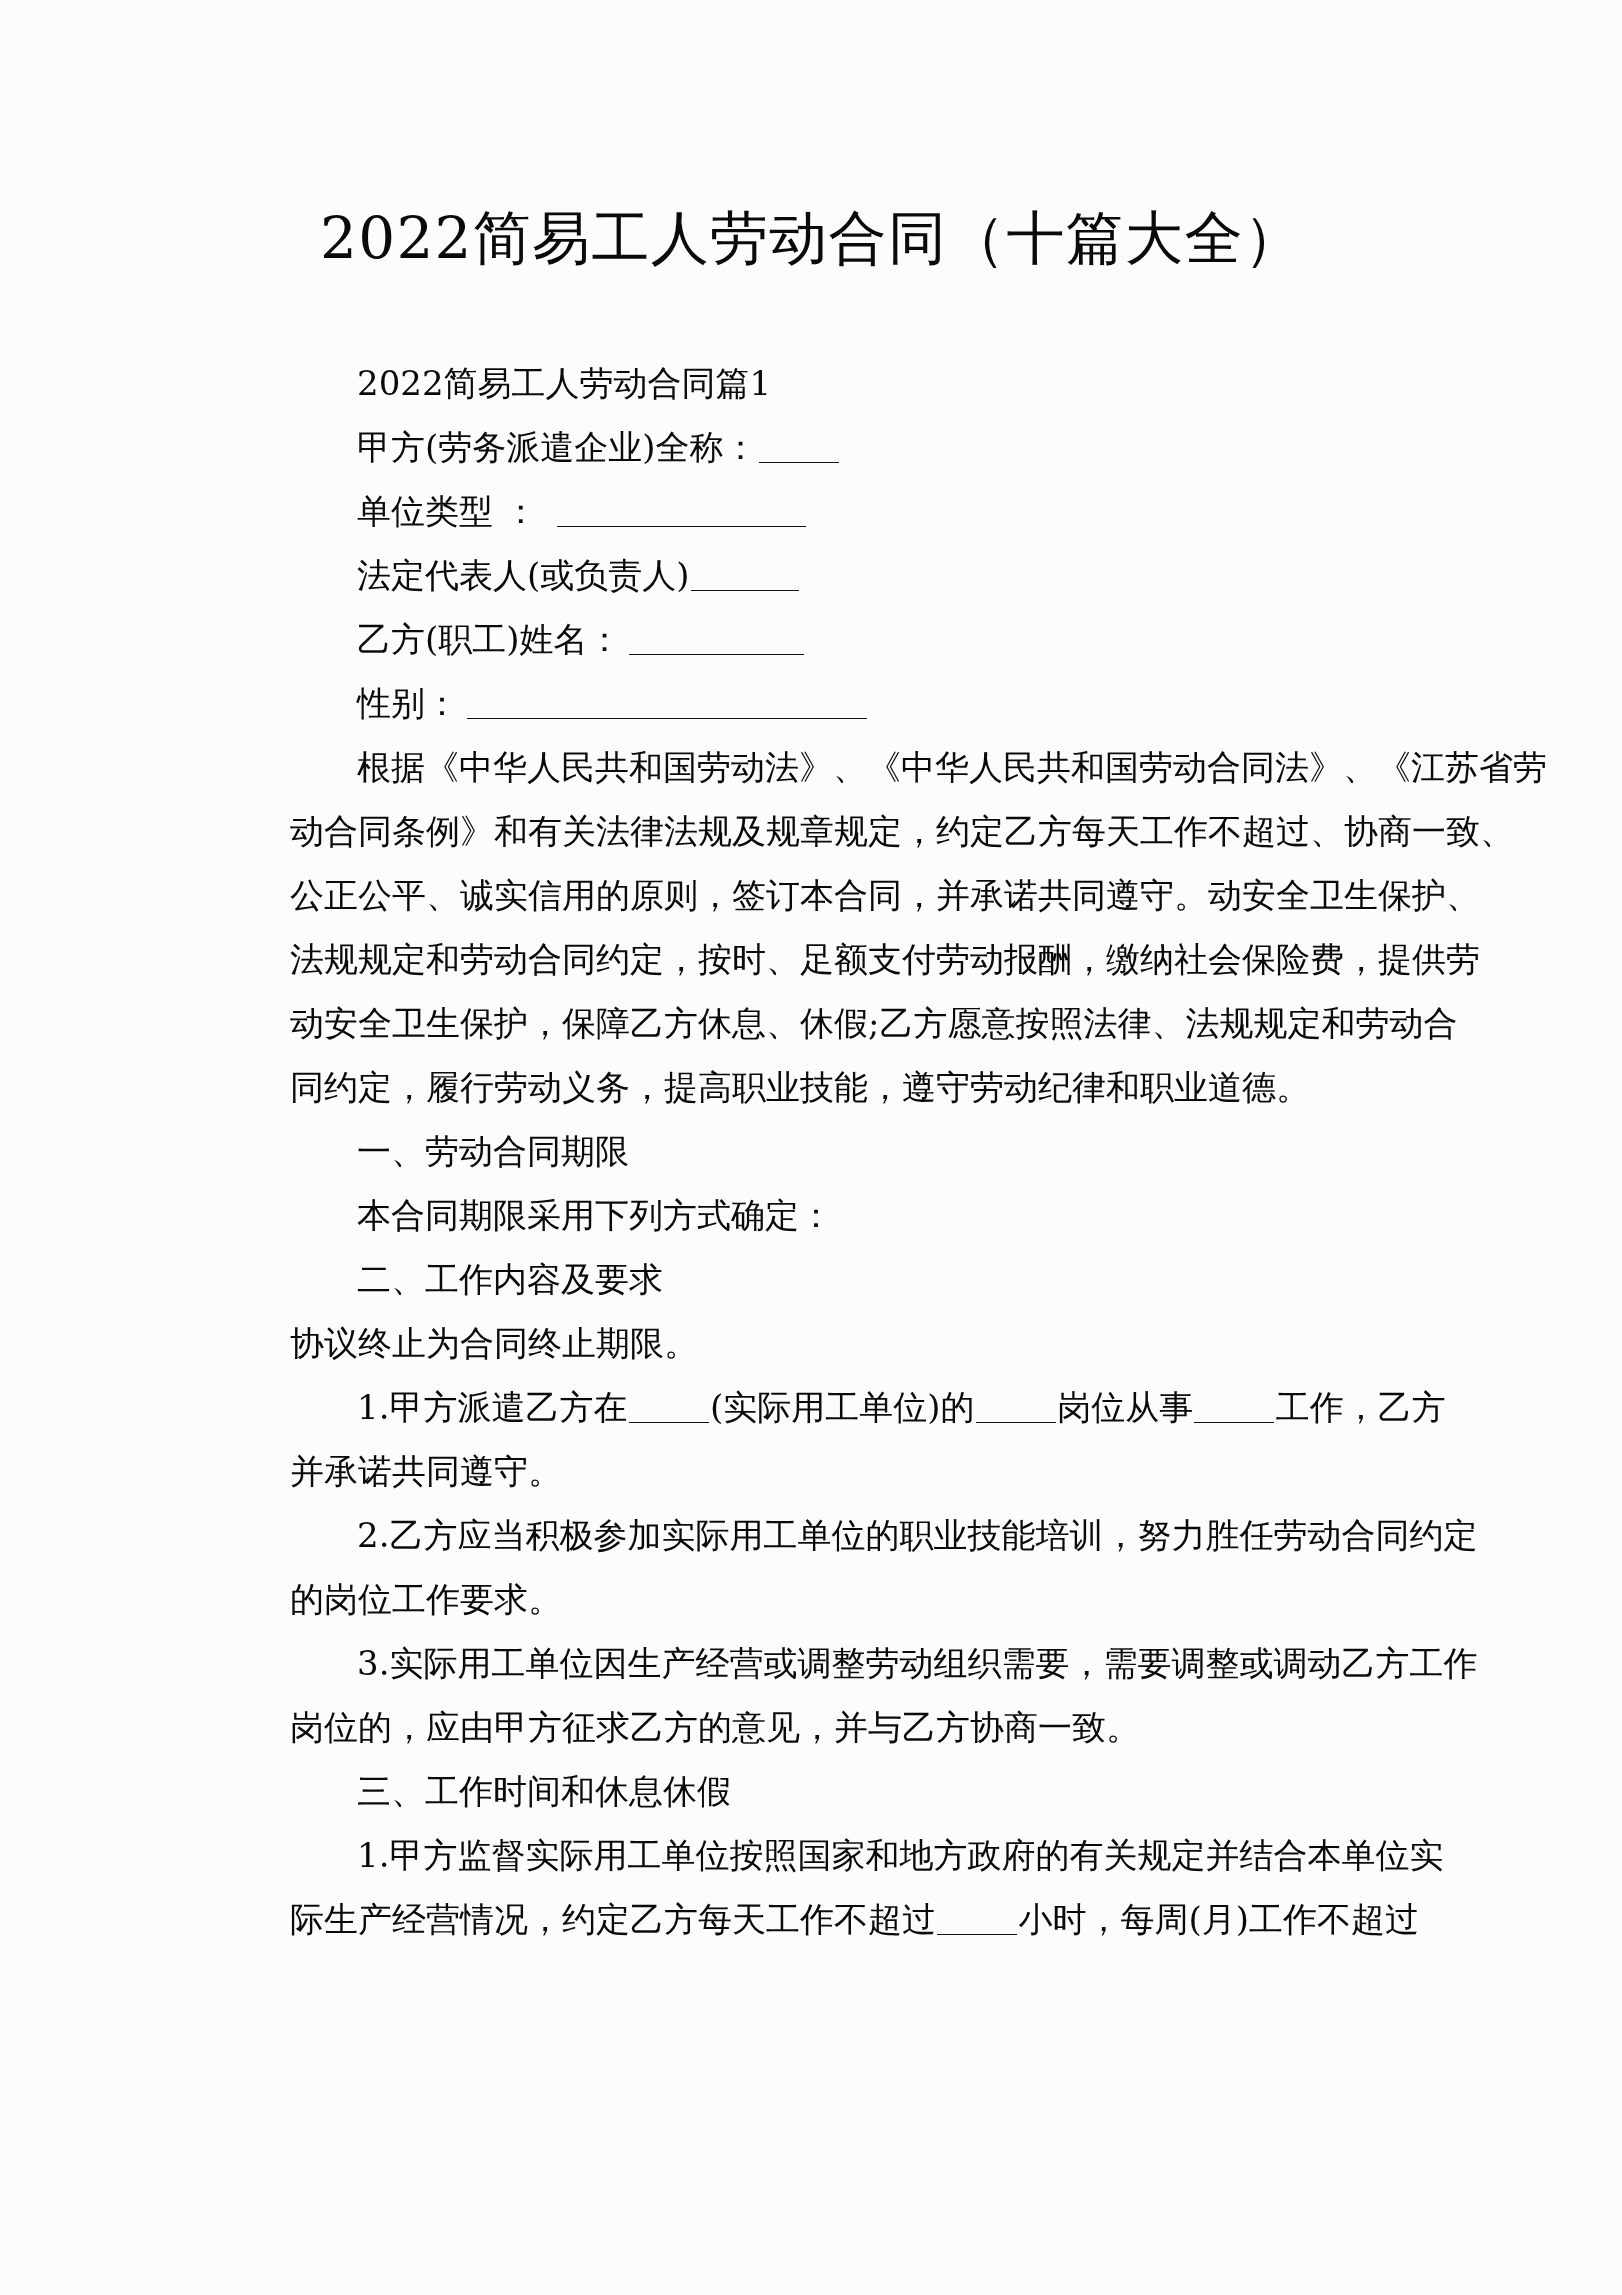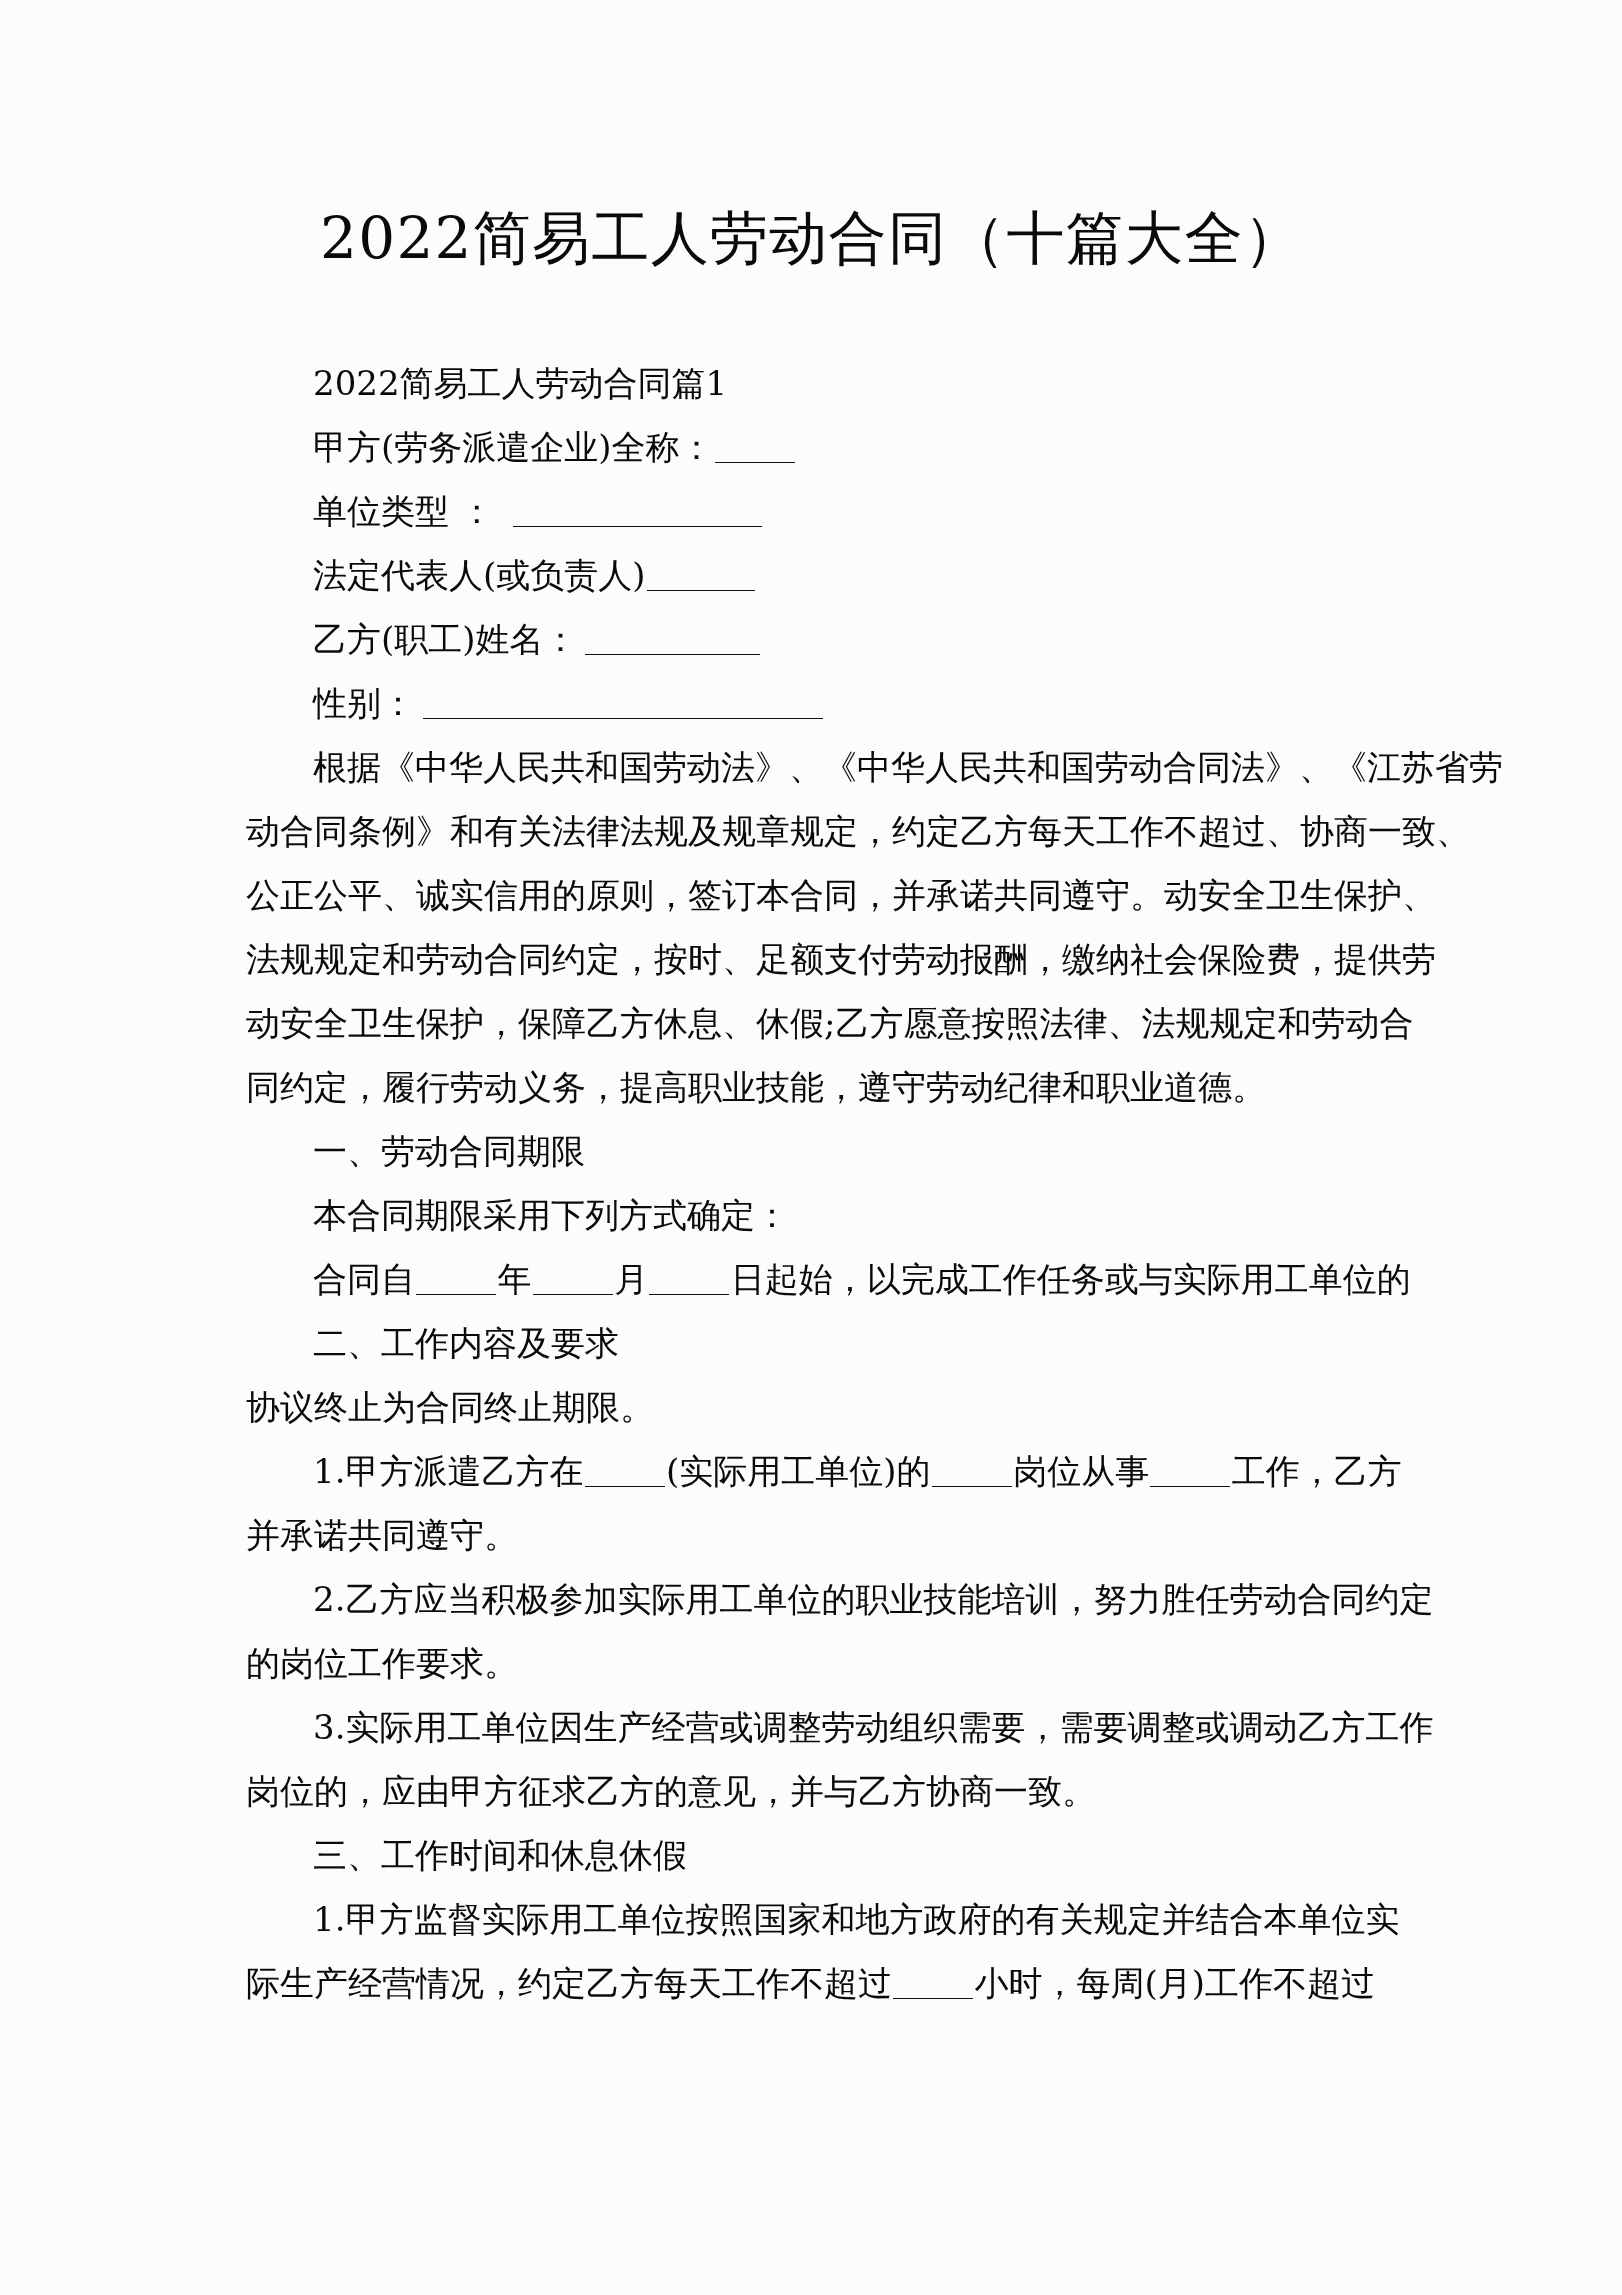--- a/index.html
+++ b/index.html
@@ -41,20 +41,21 @@
     top: 351px;
     left: 246px;
     width: 1139px;
   }
   .line {
     display: block;
     height: 64px;
     line-height: 64px;
     font-size: 34px;
     white-space: nowrap;
+    margin-left: 44px;
   }
   .line.indent {
     padding-left: 67px;
   }
   .blank {
     display: inline-block;
     border-bottom: 1.3px solid #111;
     height: 0;
     vertical-align: -3.9px;
     margin: 0 1.3px;
@@ -96,23 +97,20 @@
       <div class="line indent">根据《中华人民共和国劳动法》、《中华人民共和国劳动合同法》、《江苏省劳</div>
       <div class="line">动合同条例》和有关法律法规及规章规定，约定乙方每天工作不超过、协商一致、</div>
       <div class="line">公正公平、诚实信用的原则，签订本合同，并承诺共同遵守。动安全卫生保护、</div>
       <div class="line">法规规定和劳动合同约定，按时、足额支付劳动报酬，缴纳社会保险费，提供劳</div>
       <div class="line">动安全卫生保护，保障乙方休息、休假;乙方愿意按照法律、法规规定和劳动合</div>
       <div class="line">同约定，履行劳动义务，提高职业技能，遵守劳动纪律和职业道德。</div>
     </div>
 
     <div class="line indent">一、劳动合同期限</div>
     <div class="line indent">本合同期限采用下列方式确定：</div>
-    <div class="line indent">
-      <span>合同自</span><span class="blank w-s"></span><span>年</span><span class="blank w-s"></span><span>月</span><span class="blank w-s"></span><span>日起始，以完成工作任务或与实际用工单位的</span>
-    </div>
     <div class="line indent">二、工作内容及要求</div>
 
     <div class="line">协议终止为合同终止期限。</div>
     <div class="line indent">
       <span>1.甲方派遣乙方在</span><span class="blank w-s"></span><span>(实际用工单位)的</span><span class="blank w-s"></span><span>岗位从事</span><span class="blank w-s"></span><span>工作，乙方</span>
     </div>
     <div class="line">并承诺共同遵守。</div>
 
     <div class="line indent">2.乙方应当积极参加实际用工单位的职业技能培训，努力胜任劳动合同约定</div>
     <div class="line">的岗位工作要求。</div>

